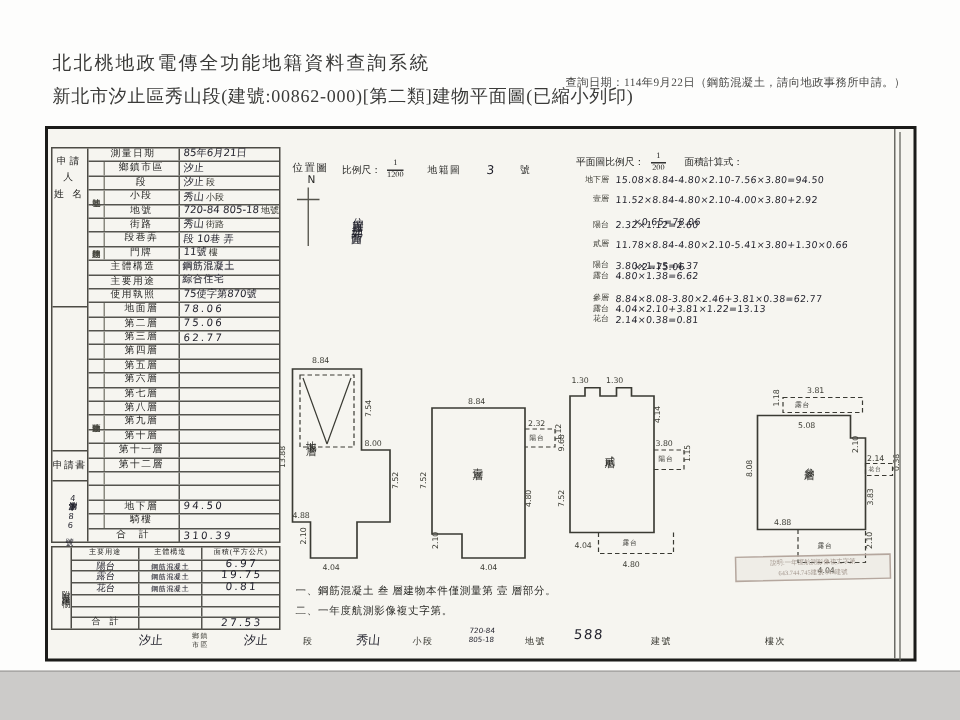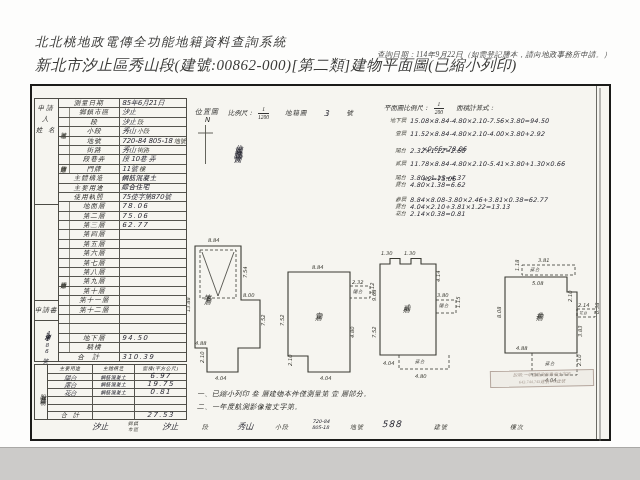--- a/index.html
+++ b/index.html
@@ -1,22 +1,22 @@
 <!DOCTYPE html>
 <html><head>
 <meta charset="utf-8">
 <style>
   * { margin:0; padding:0; box-sizing:border-box; }
   body { background:#ffffff; font-family:"Liberation Serif","DejaVu Serif",serif; }
-  .page { position:relative; width:640px; height:480px; background:#fdfdfc; overflow:hidden; color:#262624;font-style:italic; }
+  .page { position:relative; width:640px; height:480px; background:#fdfdfc; overflow:hidden; color:#262624; }
 
   
   .hdr1 { position:absolute; left:35px; top:34px; font-size:12.5px; letter-spacing:1.5px; color:#3a3a38; }
   .hdr-date { position:absolute; left:377px; top:50px; font-size:7.5px; color:#4a4a48; letter-spacing:0.3px; }
-  .hdr2 { position:absolute; left:35px; top:56px; font-size:15px; color:#3a3a38; letter-spacing:0.5px; }
+  .hdr2 { position:absolute; left:35px; top:56px; font-size:12px; color:#3a3a38; letter-spacing:0.5px; }
 
   
   .form { position:absolute; left:30px; top:84px; width:581px; height:357px;
           border:2px solid #1b1b19; background:#f6f5f0; }
   .title { position:absolute; left:0; right:0; top:3px; text-align:center;
            font-size:15px; font-weight:bold; letter-spacing:5px; color:#1d1d1b; }
   .innerline { position:absolute; right:12px; top:0; bottom:0; border-left:1px solid #6a6a64; }
 
   
   .hw { font-family:"DejaVu Sans",sans-serif; color:#1f1f2a; display:inline-block;
@@ -101,21 +101,21 @@
 
   .graybar { position:absolute; left:0; top:447px; width:640px; height:33px;
              background:#cccbc9; border-top:1px solid #a9a8a6; }
 </style>
 </head>
 <body>
 
 <div class="page">
 
   <div class="hdr1">北北桃地政電傳全功能地籍資料查詢系統</div>
-  <div class="hdr-date">查詢日期：114年9月22日（如需登記謄本，請向地政事務所申請。）</div>
+  <div class="hdr-date">查詢日期：114年9月22日（鋼筋混凝土，請向地政事務所申請。）</div>
   <div class="hdr2">新北市汐止區秀山段(建號:00862-000)[第二類]建物平面圖(已縮小列印)</div>
 
   <div class="form">
 
     <svg class="plansvg" width="581" height="357" viewBox="0 0 581 357">
       <g stroke="#54534b" stroke-width="0.9" fill="none">
         <path d="M166,47 H181 M173.5,39 V78"></path>
         <path d="M568,2 V355" stroke="#6a6a64"></path>
       </g>
 
@@ -470,21 +470,21 @@
     <div class="plname" style="left:281px;top:220px">壹層</div>
     <div class="plname" style="left:369px;top:212px">貳層</div>
     <div class="plname" style="left:502px;top:220px">參層</div>
     <span class="ptag" style="left:321px;top:203px">陽台</span>
     <span class="ptag" style="left:407px;top:217px">陽台</span>
     <span class="ptag" style="left:383px;top:273px">露台</span>
     <span class="ptag" style="left:498px;top:181px">露台</span>
     <span class="ptag" style="left:547px;top:224px;font-size:3.8px">花台</span>
     <span class="ptag" style="left:513px;top:275px">露台</span>
 
-    <div class="note" style="top:303px">一、已縮小列印 叁 層建物本件僅測量第 壹 層部分。</div>
+    <div class="note" style="top:303px">一、鋼筋混凝土 叁 層建物本件僅測量第 壹 層部分。</div>
     <div class="note" style="top:316px">二、一年度航測影像複丈字第。</div>
     <div class="stamp">
       <div>說明:一年度航測影像複丈字第</div>
       <div>643.744.745建號 843建號</div>
     </div>
 
     <div class="strip">
       <span class="hw sv" style="left:60px;top:4px">汐止</span>
       <span class="slab2" style="left:96px;top:4px">鄉鎮
 市區</span>

